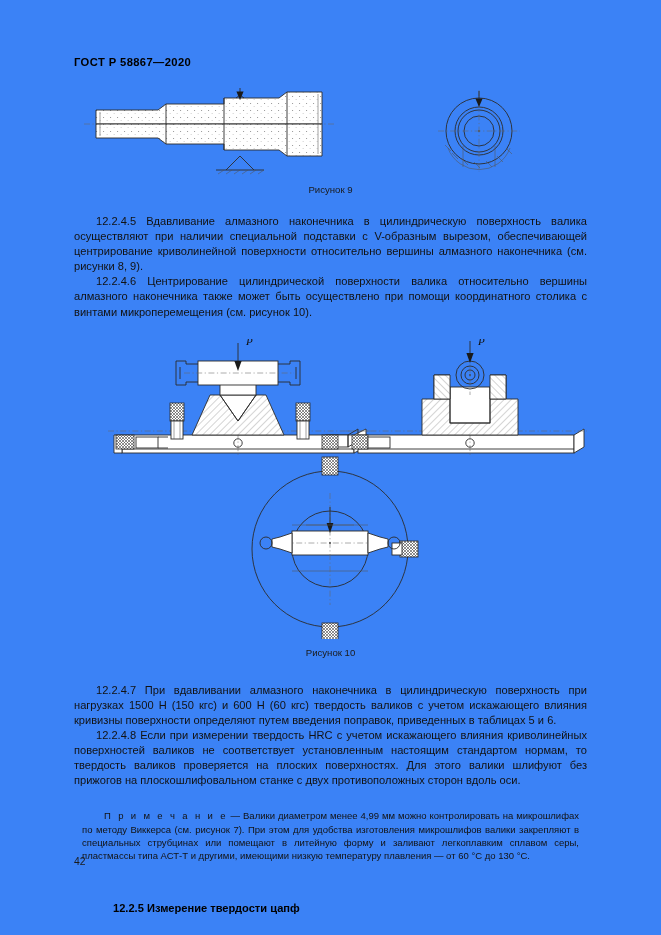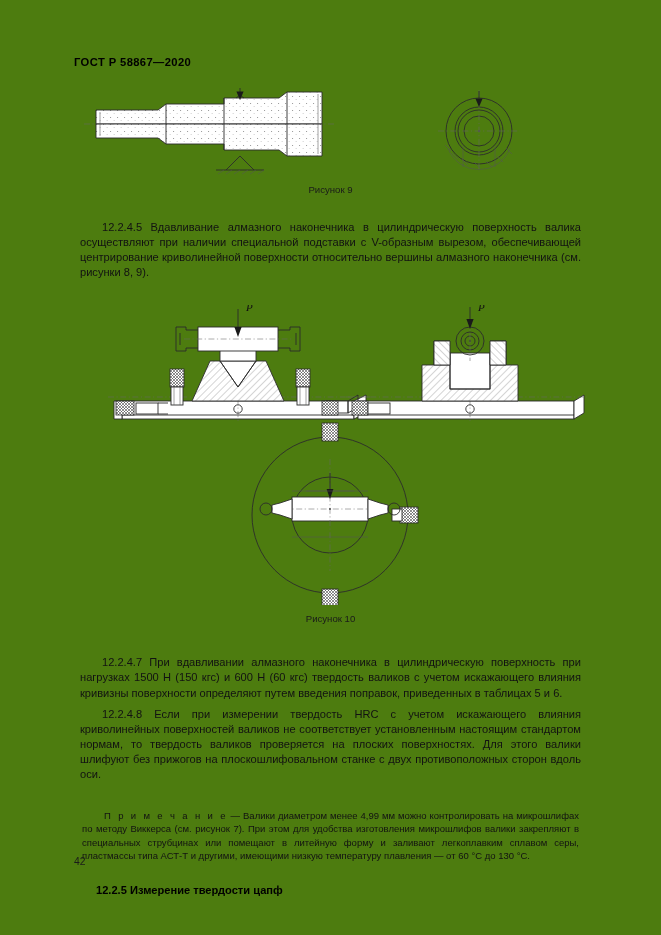--- a/index.html
+++ b/index.html
@@ -4,21 +4,21 @@
 <style>
   html, body {
     margin: 0;
     padding: 0;
     background: #ffffff;
   }
   .page {
     position: relative;
     width: 661px;
     height: 935px;
-    background: #4d7c0f;
+    background: #3b82f6;
     font-family: "Liberation Sans", sans-serif;
     color: #1a1a1a;
     overflow: hidden;
   }
   .header {
     position: absolute;
     top: 56px;
     left: 74px;
     font-size: 11.2px;
     font-weight: bold;
@@ -56,40 +56,40 @@
     font-style: italic;
     font-size: 11px;
     fill: #111;
   }
 
   
   p.body {
     font-size: 11.1px;
     line-height: 15.1px;
     text-align: justify;
-    margin: 6px;
+    margin: 0;
     text-indent: 22px;
     color: #121212;
   }
   p.note {
     font-size: 9.5px;
     line-height: 13.3px;
     text-align: justify;
     margin: 8px;
     text-indent: 22px;
     color: #121212;
   }
   .spaced {
     letter-spacing: 2.2px;
   }
   h4.sec {
     font-size: 11.1px;
     line-height: 15.1px;
     font-weight: bold;
-    margin: 0;
+    margin: 17px;
     text-indent: 22px;
     color: #000;
   }
   .gap-s  { height: 13px; }
   .gap-m  { height: 19px; }
   .gap-l  { height: 25px; }
   .pagenum {
     position: absolute;
     left: 74px;
     top: 856px;
@@ -192,20 +192,21 @@
           <polygon class="arrowhead" points="405,19 401.4,10.5 408.6,10.5"></polygon>
           <text class="lbl" x="399" y="-2">P</text>
         </g>
       </svg>
       <div class="fig-caption">Рисунок 9</div>
     </div>
 
     <div class="gap-m"></div>
 
     <p class="body">12.2.4.5  Вдавливание алмазного наконечника в цилиндрическую поверхность валика осуществляют при наличии специальной подставки с V-образным вырезом, обеспечивающей центрирование криволинейной поверхности относительно вершины алмазного наконечника (см. рисунки 8, 9).</p>
+    <p class="body">12.2.4.6  Центрирование цилиндрической поверхности валика относительно вершины алмазного наконечника также может быть осуществлено при помощи координатного столика с винтами микроперемещения (см. рисунок 10).</p>
 
     <div class="gap-m"></div>
 
     <div class="fig-block">
       <svg width="513" height="300" viewBox="0 0 513 300">
 
         <g transform="translate(40,0)">
 
           <rect class="white" x="8" y="96" width="232" height="18"></rect>
           <line class="ln" x1="8" y1="110" x2="240" y2="110"></line>

